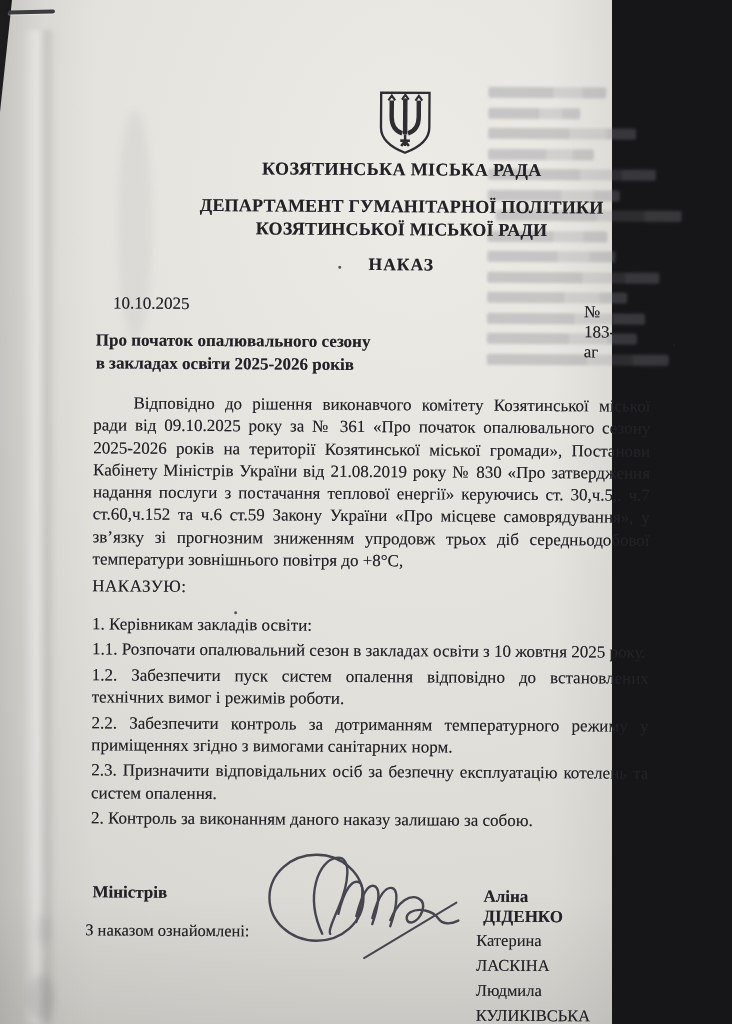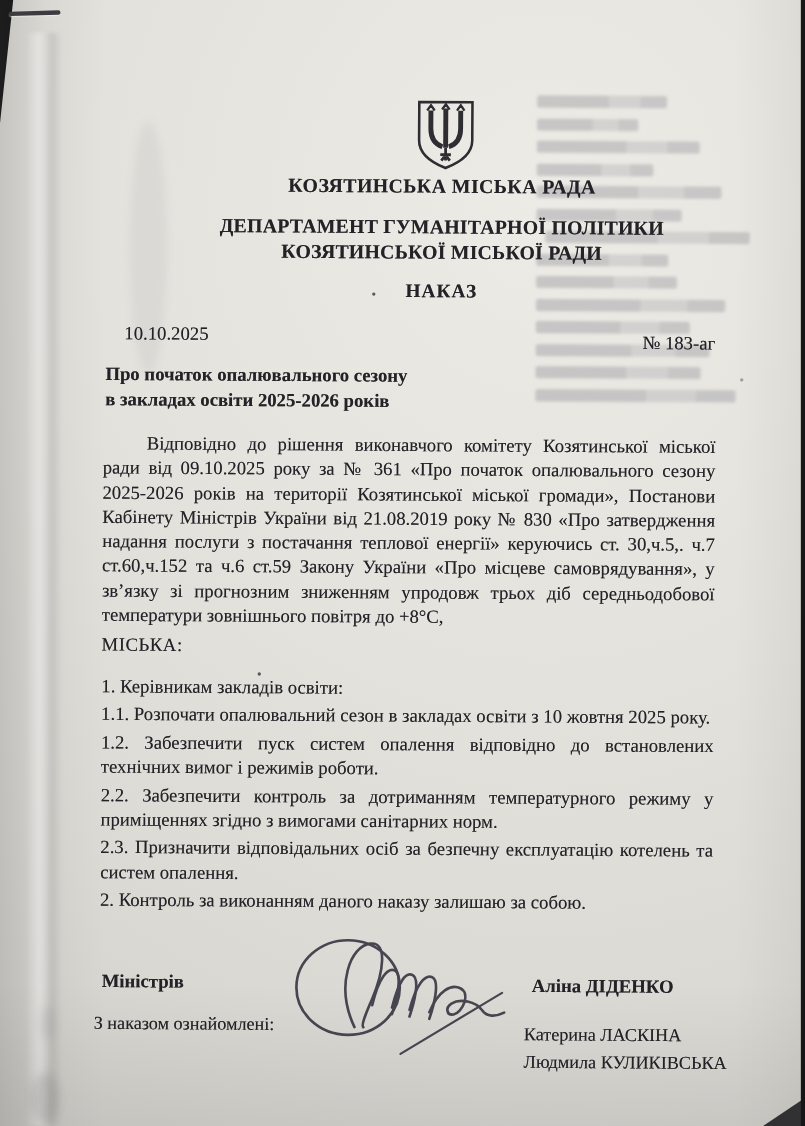--- a/index.html
+++ b/index.html
@@ -1,18 +1,18 @@
 <!DOCTYPE html>
 <html><head>
 <meta charset="utf-8">
 <style>
   html,body{margin:0;padding:0;}
   body{width:732px;height:1024px;overflow:hidden;background:#161618;
        font-family:"Liberation Serif","DejaVu Serif",serif;}
-  .photo{position:relative;width:728px;height:1024px;
+  .photo{position:relative;width:612px;height:1024px;
          background:linear-gradient(155deg,#0d0d0f 0%,#232326 60%,#2b2b2e 100%);}
   
   .paper{position:absolute;inset:0;
          background:radial-gradient(125% 95% at 68% 18%, #edebe6 0%, #e4e2dd 45%, #dbd9d4 78%, #d2d0cb 100%);
          clip-path:polygon(12px 0, 732px 0, 732px 998px, 693px 1024px, 0 1024px, 0 112px);}
   .shade{position:absolute;inset:0;pointer-events:none;
          background:linear-gradient(90deg, rgba(90,90,88,.20) 0, rgba(120,120,118,.08) 42px, rgba(0,0,0,0) 95px),
                     linear-gradient(0deg, rgba(80,80,78,.10) 0, rgba(0,0,0,0) 130px),
                     linear-gradient(270deg, rgba(90,90,88,.07) 0, rgba(0,0,0,0) 60px);}
   .crease{position:absolute;left:22px;top:30px;width:34px;height:994px;
@@ -109,21 +109,21 @@
     <div class="abs date">10.10.2025</div>
     <div class="abs num">№ 183-аг</div>
 
     <div class="abs subject b">
       <div>Про початок опалювального сезону</div>
       <div>в закладах освіти 2025-2026 років</div>
     </div>
 
     <p class="abs preamble">Відповідно до рішення виконавчого комітету Козятинської міської ради від 09.10.2025 року за № 361 «Про початок опалювального сезону 2025-2026 років на території Козятинської міської громади», Постанови Кабінету Міністрів України від 21.08.2019 року № 830 «Про затвердження надання послуги з постачання теплової енергії» керуючись ст. 30,ч.5,. ч.7 ст.60,ч.152 та ч.6 ст.59 Закону України «Про місцеве самоврядування», у зв’язку зі прогнозним зниженням упродовж трьох діб середньодобової температури зовнішнього повітря до +8°С,</p>
 
-    <div class="abs resolve">МІСЬКА:</div>
+    <div class="abs resolve">НАКАЗУЮ:</div>
 
     <div class="abs items">
       <p>1. Керівникам закладів освіти:</p>
       <p>1.1.  Розпочати опалювальний сезон в закладах освіти з 10 жовтня 2025 року.</p>
       <p>1.2. Забезпечити пуск систем опалення відповідно до встановлених технічних вимог і режимів роботи.</p>
       <p>2.2. Забезпечити контроль за дотриманням температурного режиму у приміщеннях згідно з вимогами санітарних норм.</p>
       <p>2.3. Призначити відповідальних осіб за безпечну експлуатацію котелень та систем опалення.</p>
       <p>2. Контроль за виконанням даного наказу залишаю за собою.</p>
     </div>
 

